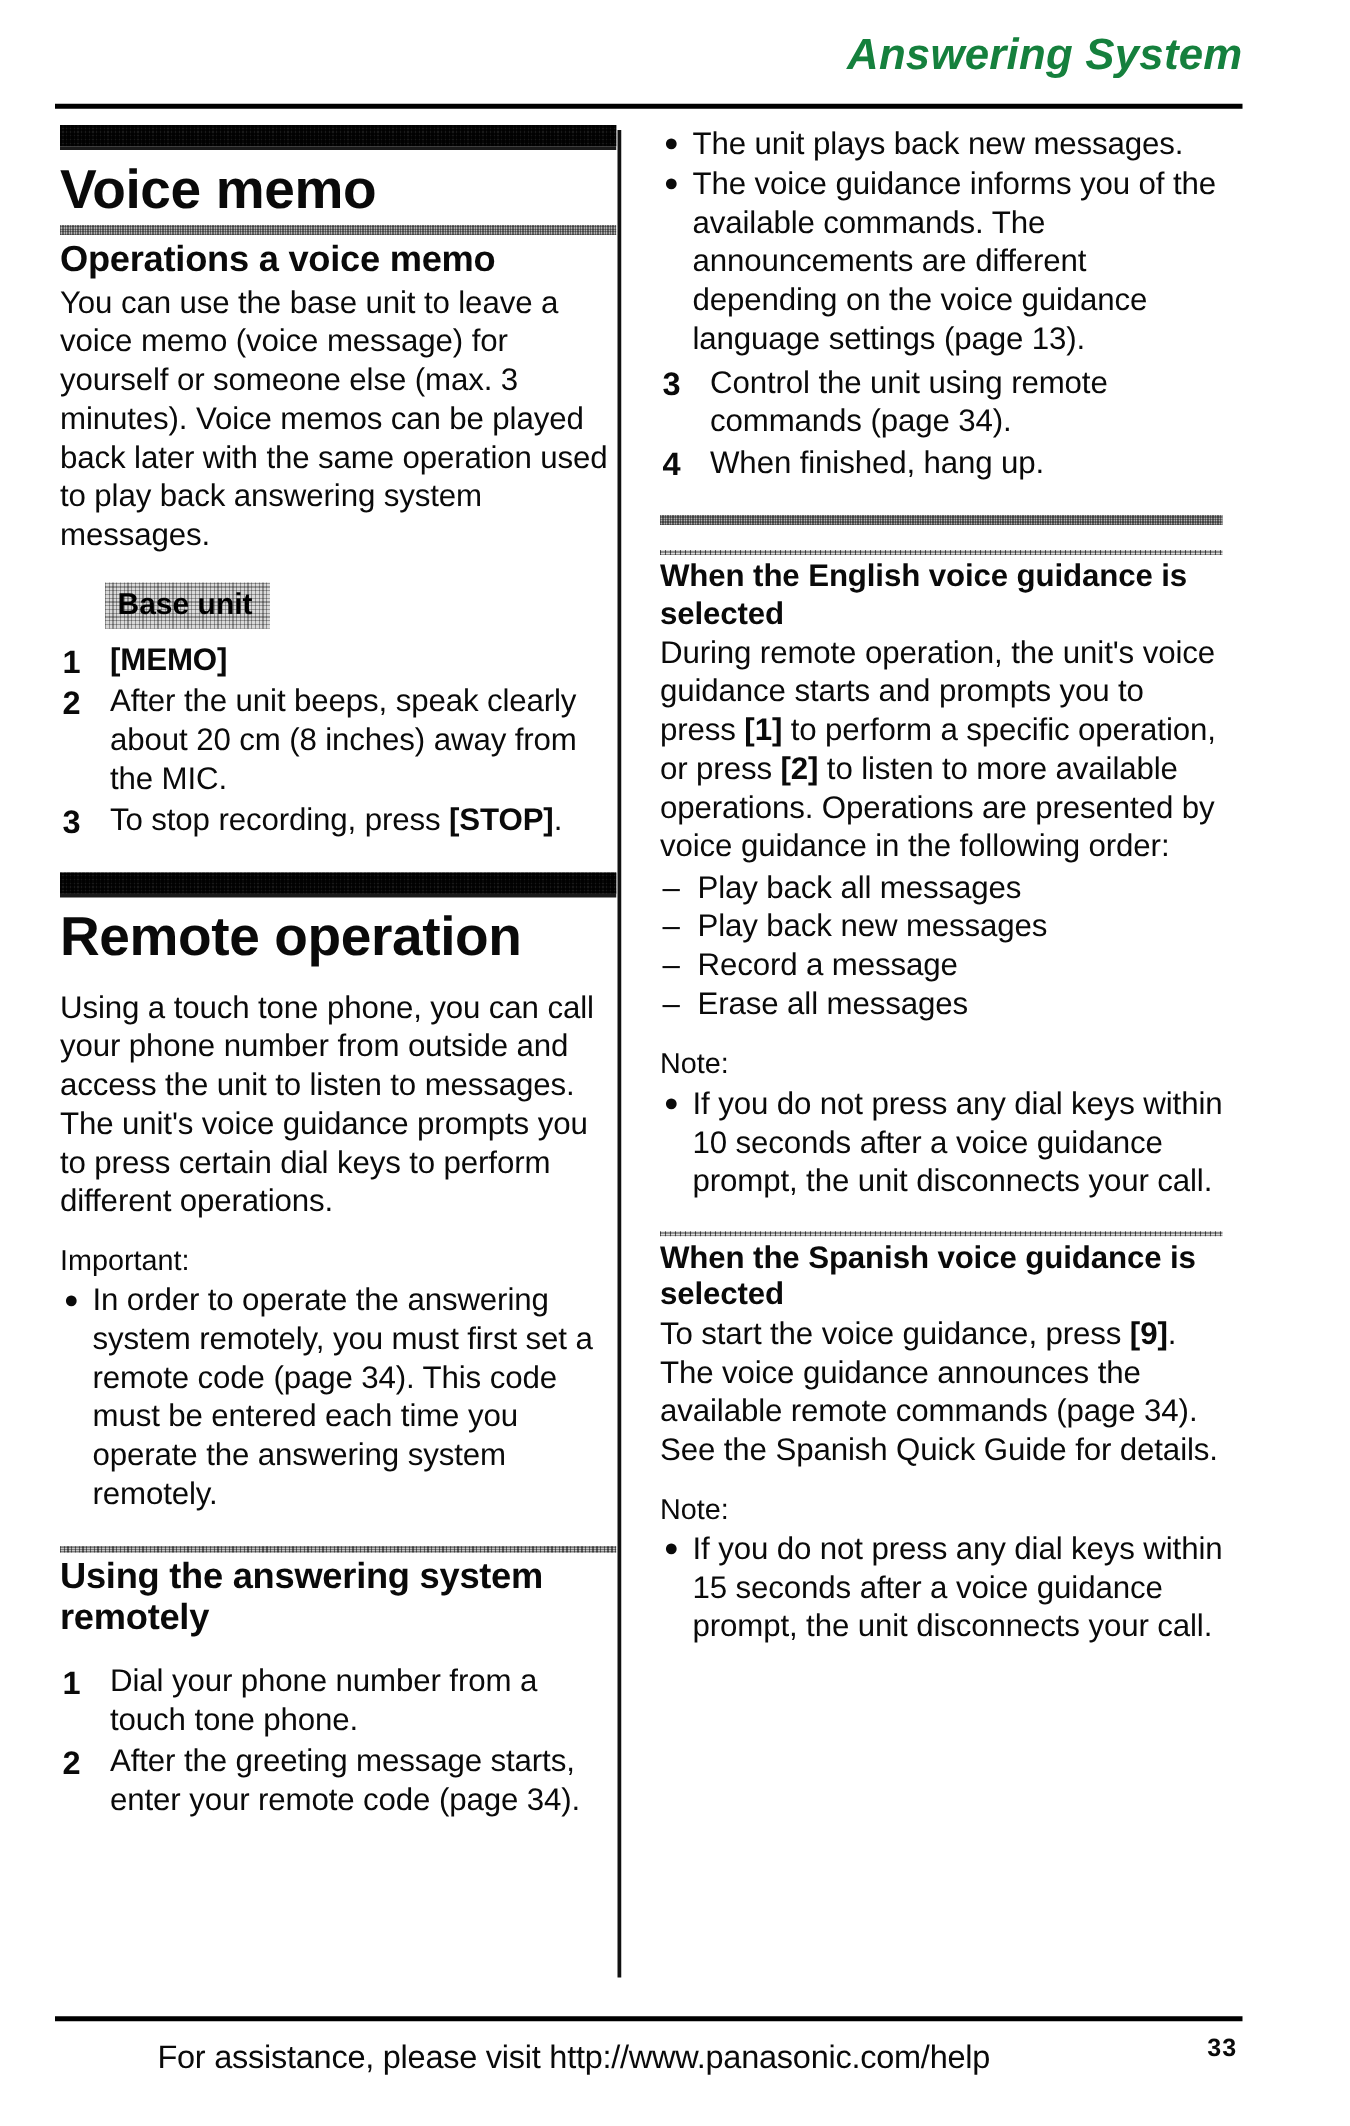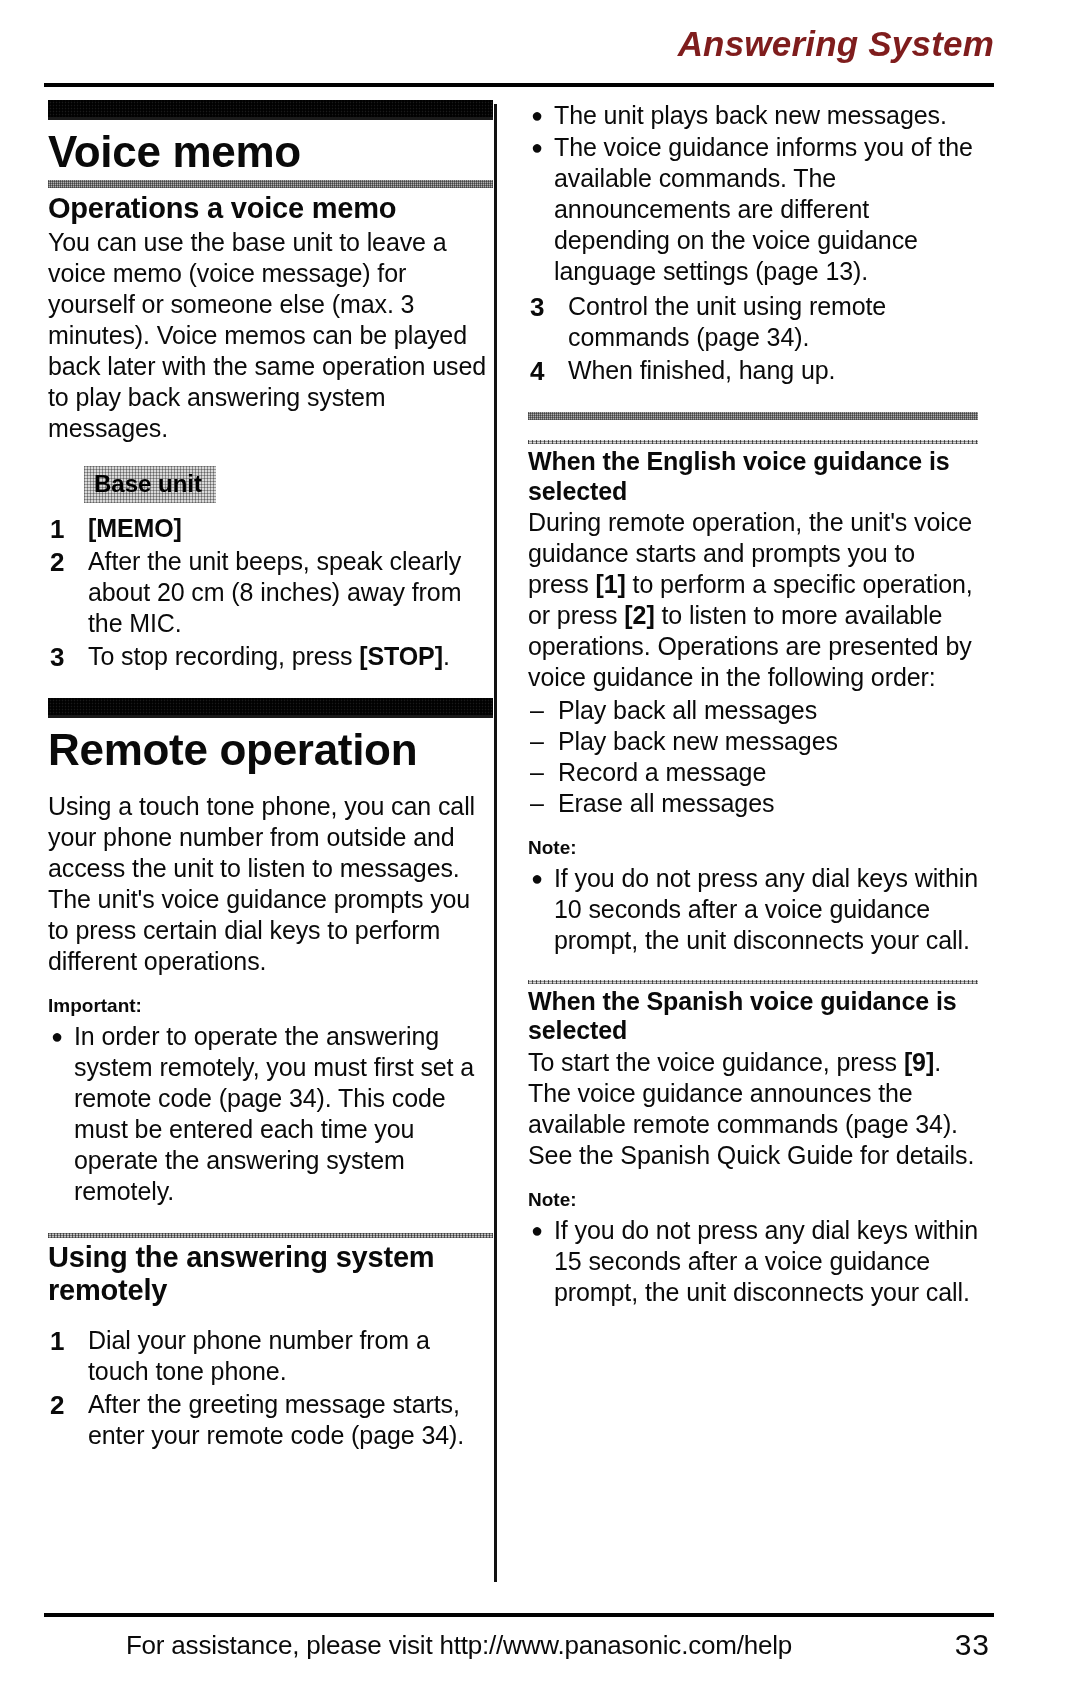--- a/index.html
+++ b/index.html
@@ -31,21 +31,21 @@
     left: 44px;
     top: 26px;
     width: 950px;
     text-align: right;
   }
   .header-title {
     font-size: 35px;
     font-weight: bold;
     font-style: italic;
     letter-spacing: 0.2px;
-    color: #7f1d1d;
+    color: #15803d;
     line-height: 1.05;
   }
   .header-rule {
     position: absolute;
     left: 44px;
     top: 83px;
     width: 950px;
     height: 4px;
     background: #000;
   }
@@ -115,22 +115,22 @@
     letter-spacing: -0.2px;
   }
   h3.subsub-title {
     font-size: 25px;
     font-weight: bold;
     margin: 2px 0 1px 0;
     line-height: 1.18;
     letter-spacing: -0.1px;
   }
   .label-bold {
-    font-size: 19px;
-    font-weight: bold;
+    font-size: 23px;
+    font-weight: normal;
     margin: 18px 0 3px 0;
     line-height: 1.2;
   }
 
   
   p.body {
     font-size: 25px;
     line-height: 1.24;
     margin: 0 0 2px 0;
     letter-spacing: -0.1px;
@@ -241,22 +241,22 @@
     width: 830px;
     text-align: center;
     font-size: 26px;
     line-height: 1.2;
     letter-spacing: -0.2px;
   }
   .footer-page {
     position: absolute;
     right: 4px;
     top: -2px;
-    font-size: 30px;
-    font-weight: normal;
+    font-size: 20px;
+    font-weight: bold;
     letter-spacing: 1px;
   }
 </style>
 </head>
 <body>
 
 <div class="page">
 
   <div class="header">
     <div class="header-title">Answering System</div>

